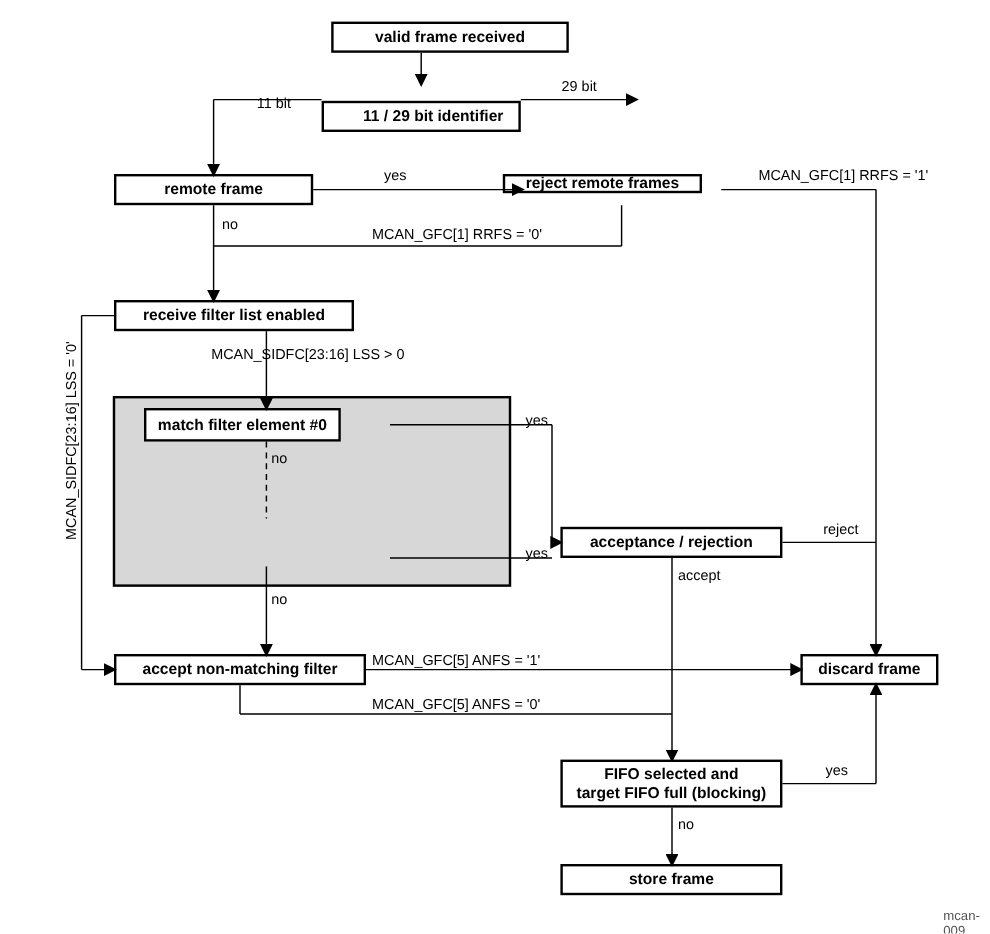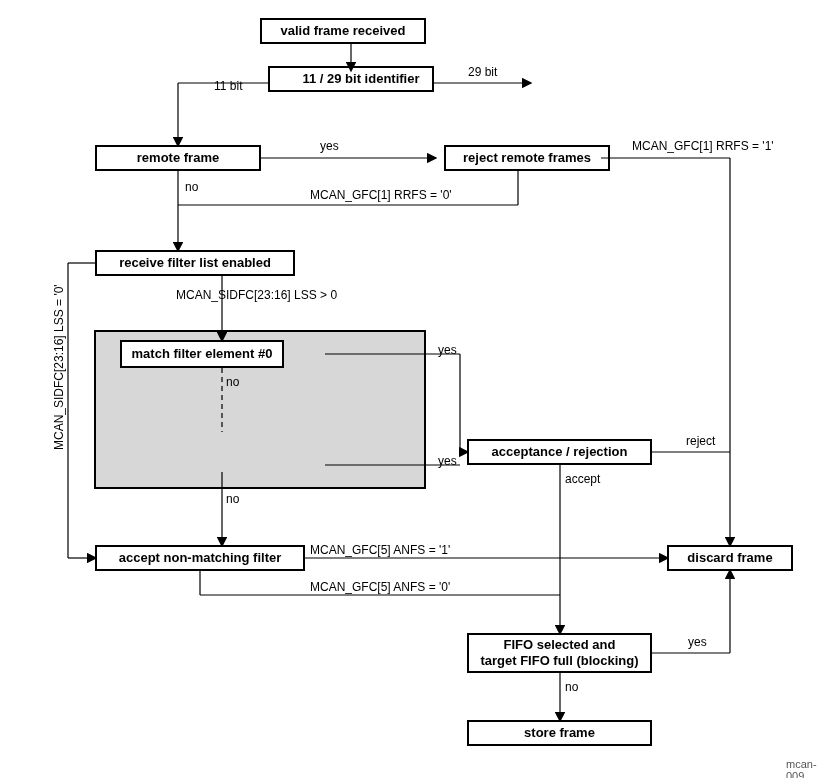--- a/index.html
+++ b/index.html
@@ -72,38 +72,38 @@
     stroke-dasharray: 5 4;
   }
 </style>
 </head>
 <body>
 
 <div class="canvas">
 
   <div class="shade" style="left:94px; top:330px; width:328px; height:155px;"></div>
 
-  <div class="box" style="left:260px; top:18px; width:166px; height:26px;">valid frame received</div>
+  <div class="box" style="left:276px; top:18px; width:198px; height:26px;">valid frame received</div>
 
-  <div class="box" style="left:268px; top:66px; width:166px; height:26px;padding-left:24px;">11 / 29 bit identifier</div>
+  <div class="box" style="left:268px; top:84px; width:166px; height:26px;padding-left:24px;">11 / 29 bit identifier</div>
 
   <div class="box" style="left:95px; top:145px; width:166px; height:26px;">remote frame</div>
 
-  <div class="box" style="left:444px; top:145px; width:166px; height:26px;">reject remote frames</div>
+  <div class="box" style="left:419px; top:145px; width:166px; height:16px;">reject remote frames</div>
 
   <div class="box" style="left:95px; top:250px; width:200px; height:26px;">receive filter list enabled</div>
 
   <div class="box" style="left:120px; top:340px; width:164px; height:28px;">match filter element #0</div>
 
 
   <div class="box" style="left:467px; top:439px; width:185px; height:26px;">acceptance / rejection</div>
 
   <div class="box" style="left:95px; top:545px; width:210px; height:26px;">accept non-matching filter</div>
 
-  <div class="box" style="left:667px; top:545px; width:126px; height:26px;">discard frame</div>
+  <div class="box" style="left:667px; top:545px; width:115px; height:26px;">discard frame</div>
 
   <div class="box" style="left:467px; top:720px; width:185px; height:26px;">store frame</div>
 
   <div class="box" style="left:467px; top:633px; width:185px; height:40px; white-space:pre-line;">FIFO selected and
 target FIFO full (blocking)</div>
 
   <div class="label" style="left:214px; top:79px;">11 bit</div>
   <div class="label" style="left:468px; top:65px;">29 bit</div>
 
   <div class="label" style="left:320px; top:139px;">yes</div>

